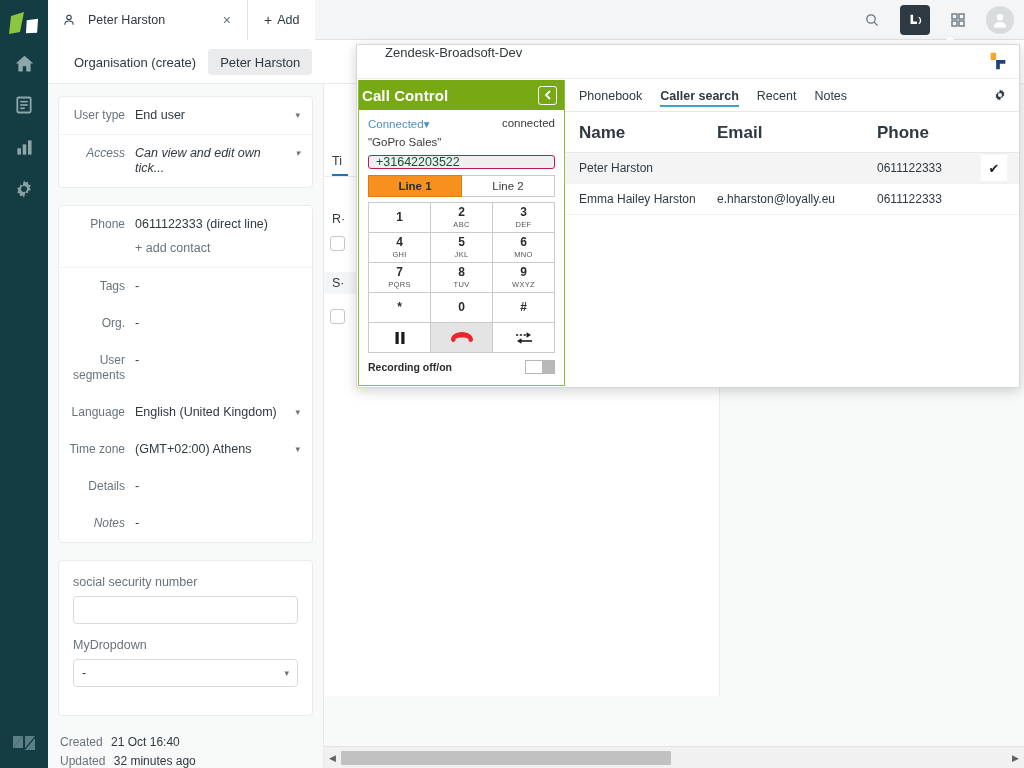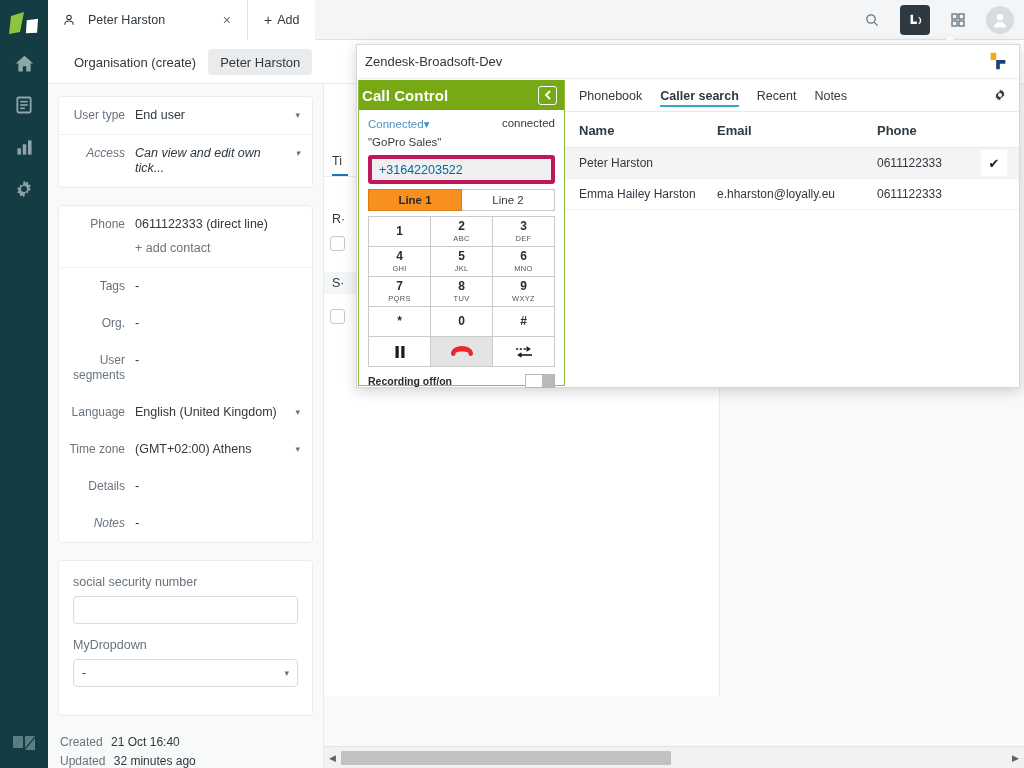--- a/index.html
+++ b/index.html
@@ -153,22 +153,22 @@
   }
 
   
   .popup {
     position: absolute; left: 356px; top: 44px; width: 664px; height: 344px;
     background: #ffffff;
     border: 1px solid #d6d9dc;
     box-shadow: 0 3px 12px rgba(0,0,0,0.18);
   }
   .popup-title {
-    height: 34px; display: flex; align-items: center;
-    padding-left: 8px; font-size: 13px; color: #2f3941;
+    height: 34px; display: flex; align-items: flex-start;
+    padding-left: 28px; font-size: 13px; color: #2f3941;
     background: #ffffff; border-bottom: 1px solid #ebedee;
     position: relative;
   }
   .popup-logo { position: absolute; right: 10px; top: 5px; }
 
   
   .ccp {
     position: absolute; left: 1px; top: 35px; width: 207px; height: 306px;
     border: 1px solid #8dbf3f; border-top: none; background: #ffffff;
   }
@@ -182,23 +182,23 @@
     width: 19px; height: 19px; border: 1px solid #ffffff; border-radius: 3px;
     display: flex; align-items: center; justify-content: center;
     color: #ffffff; font-size: 11px; cursor: pointer;
   }
   .cc-body { padding: 7px 9px 0 9px; }
   .cc-status { display: flex; justify-content: space-between; font-size: 11.5px; }
   .cc-status .connlink { color: #4a90c4; cursor: pointer; }
   .cc-status .connstate { color: #3a3a3a; }
   .cc-caller { font-size: 11.5px; color: #3a3a3a; margin-top: 5px; }
   .cc-number {
-    margin-top: 7px; height: 29px; width: 100%;
-    border: 4px solid #be185d; border-radius: 3px; background: #efefef;
-    font-size: 12.5px; color: #0369a1; padding: 0 7px;
+    margin-top: 7px; height: 14px; width: 100%;
+    border: 1px solid #be185d; border-radius: 3px; background: #efefef;
+    font-size: 12.5px; color: #14532d; padding: 0 7px;
     font-family: "Liberation Sans", sans-serif;
   }
   .cc-lines { display: flex; margin-top: 5px; gap: 0; }
   .cc-line {
     flex: 1; height: 22px; display: flex; align-items: center; justify-content: center;
     font-size: 11.5px; border: 1px solid #c9ccce; cursor: pointer;
     background: #ffffff; color: #3a3a3a;
   }
   .cc-line.sel { background: #f7901e; color: #2b2b2b; font-weight: bold; border-color: #d97d13; }
   .cc-line:last-child { border-left: none; }
@@ -233,21 +233,21 @@
     border-bottom: 1px solid #e6e8e9; position: relative;
   }
   .ptab {
     font-size: 12.5px; color: #2f3941; margin-right: 18px; cursor: pointer;
     padding-bottom: 3px; position: relative; top: 2px; text-align: right;
   }
   .ptab.active { font-weight: bold; border-bottom: 2px solid #3aa6c8; padding-bottom: 2px; }
   .pgear { position: absolute; right: 12px; top: 8px; cursor: pointer; }
   .ptable { width: 100%; }
   .pthead {
-    display: flex; font-size: 13px; font-weight: bold; color: #2f3941;
+    display: flex; font-size: 17px; font-weight: bold; color: #2f3941;
     padding: 11px 0 9px 0; border-bottom: 1px solid #e6e8e9;
   }
   .ptrow {
     display: flex; font-size: 12px; color: #2f3941; align-items: center;
     height: 31px; border-bottom: 1px solid #f0f1f2; position: relative;
   }
   .ptrow.sel { background: #f4f4f4; }
   .c-name { width: 152px; padding-left: 14px; }
   .c-mail { width: 160px; }
   .c-phone { width: 120px; }

